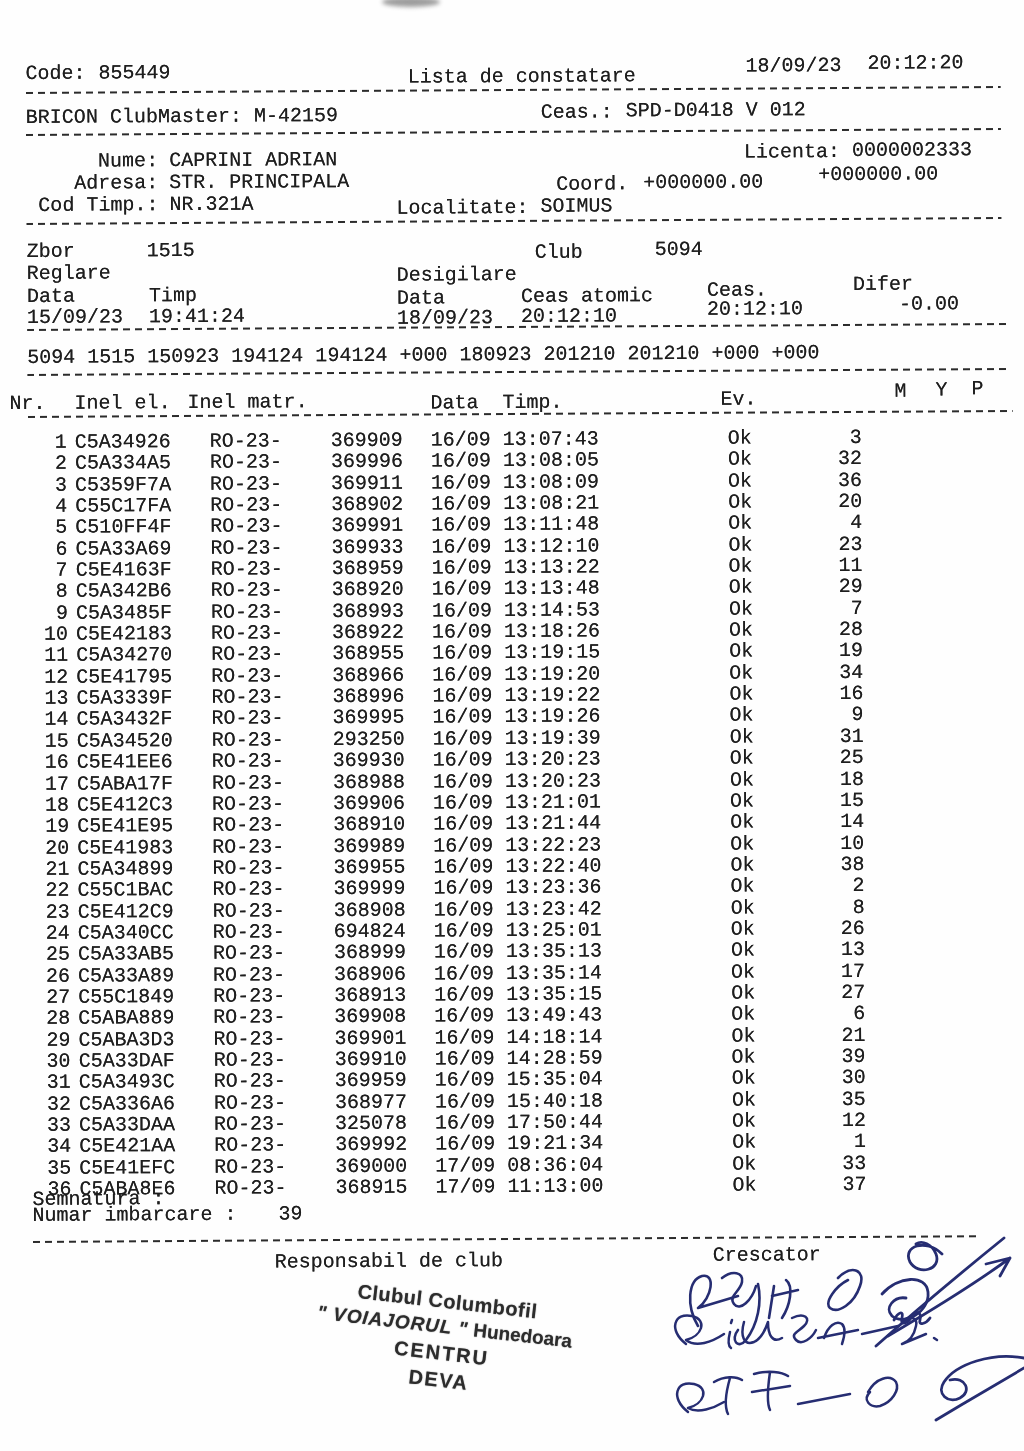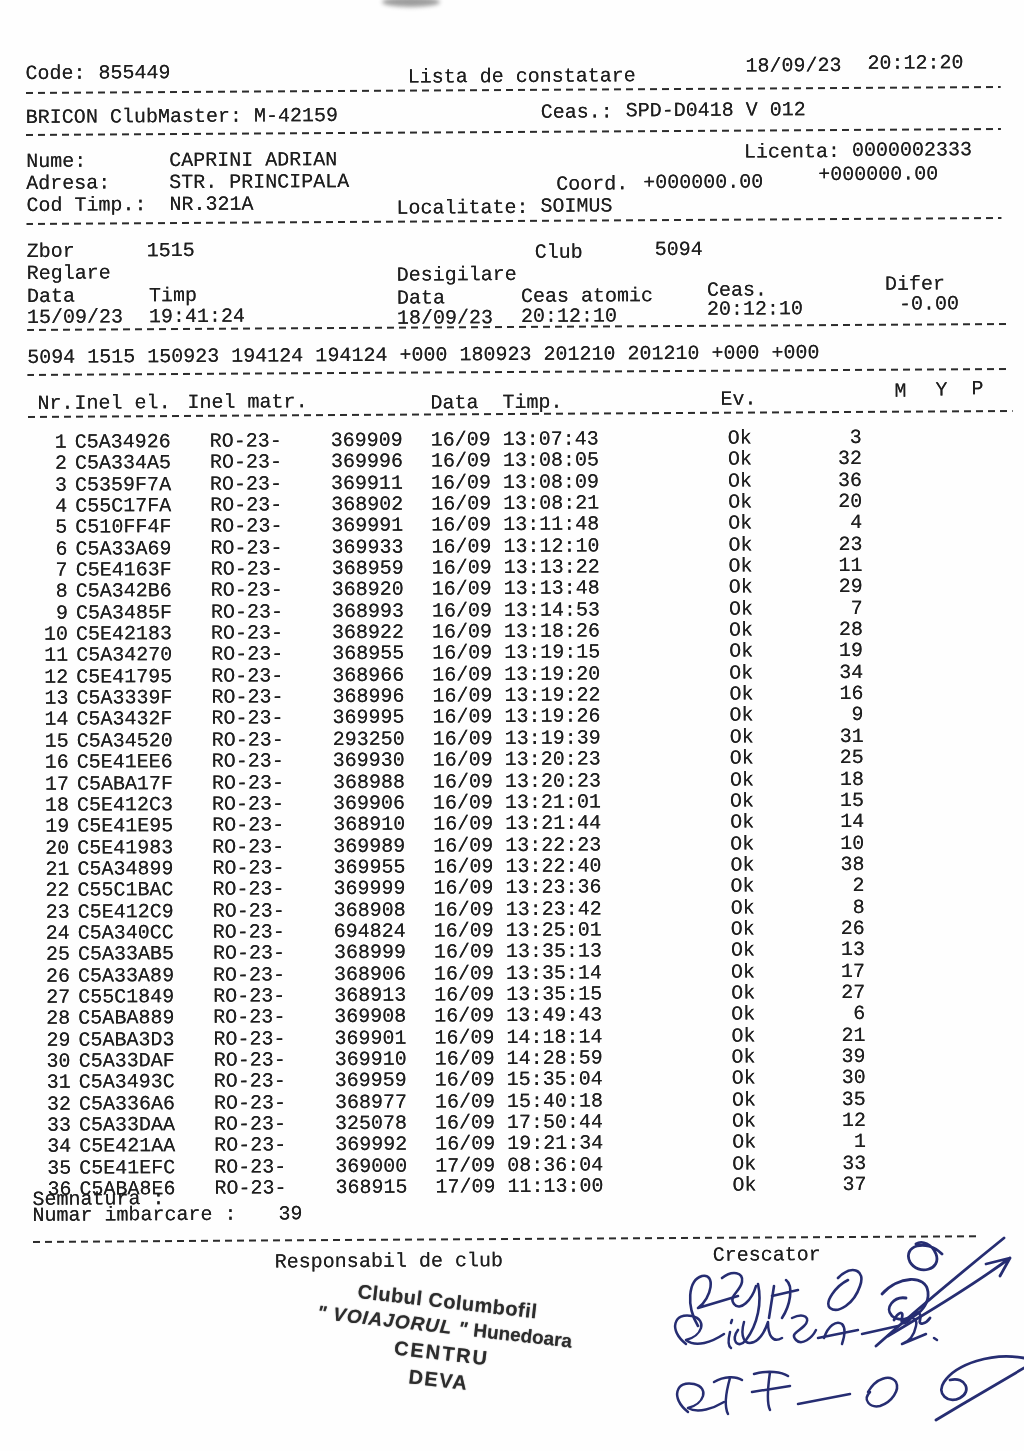--- a/index.html
+++ b/index.html
@@ -4,21 +4,21 @@
 <style>
   html,body{margin:0;padding:0;background:#ffffff;}
   .page{
     position:relative;width:1024px;height:1451px;background:#fefefe;overflow:hidden;
     font-family:"Liberation Mono","DejaVu Sans Mono",monospace;color:#1e1e1e;
   }
   .tilt{position:absolute;left:0;top:0;width:1024px;height:1451px;
     transform:rotate(-0.35deg);transform-origin:50% 55%;}
   .t{position:absolute;font-size:20px;line-height:22px;white-space:pre;
      text-shadow:0 0 .6px rgba(30,30,30,.85);}
-  .lab{}
+  .lab{text-align:right;}
   .sep{position:absolute;height:2px;
     background:repeating-linear-gradient(90deg,#2b2b2b 0,#2b2b2b 7px,transparent 7px,transparent 12px);}
   
   .rows{position:absolute;left:0;top:429px;width:1024px;}
   .row{position:relative;height:21.35px;}
   .row span{position:absolute;top:0;font-size:20px;line-height:21px;white-space:pre;
      text-shadow:0 0 .6px rgba(30,30,30,.85);}
   .c-nr{left:25px;width:44px;text-align:right;}
   .c-ring{left:77px;}
   .c-prefix{left:212px;}
@@ -92,36 +92,36 @@
     <span class="t" style="left:658px;top:240px">5094</span>
 
     <span class="t" style="left:30px;top:260px">Reglare</span>
     <span class="t" style="left:400px;top:264px">Desigilare</span>
 
     <span class="t" style="left:30px;top:283px">Data</span>
     <span class="t" style="left:152px;top:283px">Timp</span>
     <span class="t" style="left:400px;top:287px">Data</span>
     <span class="t" style="left:524px;top:286px">Ceas atomic</span>
     <span class="t" style="left:710px;top:281px">Ceas.</span>
-    <span class="t" style="left:888px;top:276px">Difer</span>
+    <span class="t" style="left:856px;top:276px">Difer</span>
 
     <span class="t" style="left:30px;top:304px">15/09/23</span>
     <span class="t" style="left:152px;top:304px">19:41:24</span>
     <span class="t" style="left:400px;top:307px">18/09/23</span>
     <span class="t" style="left:524px;top:306px">20:12:10</span>
     <span class="t" style="left:710px;top:300px">20:12:10</span>
     <span class="t" style="left:902px;top:296px">-0.00</span>
 
     <div class="sep" style="left:30px;top:326px;width:982px"></div>
 
     <span class="t" style="left:30px;top:344px">5094 1515 150923 194124 194124 +000 180923 201210 201210 +000 +000</span>
 
     <div class="sep" style="left:30px;top:371px;width:982px"></div>
 
-    <span class="t" style="left:40px;top:390px">Nr.</span>
+    <span class="t" style="left:12px;top:390px">Nr.</span>
     <span class="t" style="left:77px;top:390px">Inel el.</span>
     <span class="t" style="left:190px;top:390px">Inel matr.</span>
     <span class="t" style="left:433px;top:392px">Data</span>
     <span class="t" style="left:505px;top:392px">Timp.</span>
     <span class="t" style="left:723px;top:390px">Ev.</span>
     <span class="t" style="left:897px;top:383px">M</span>
     <span class="t" style="left:938px;top:382px">Y</span>
     <span class="t" style="left:974px;top:381px">P</span>
 
     <div class="sep" style="left:30px;top:413px;width:985px"></div>

